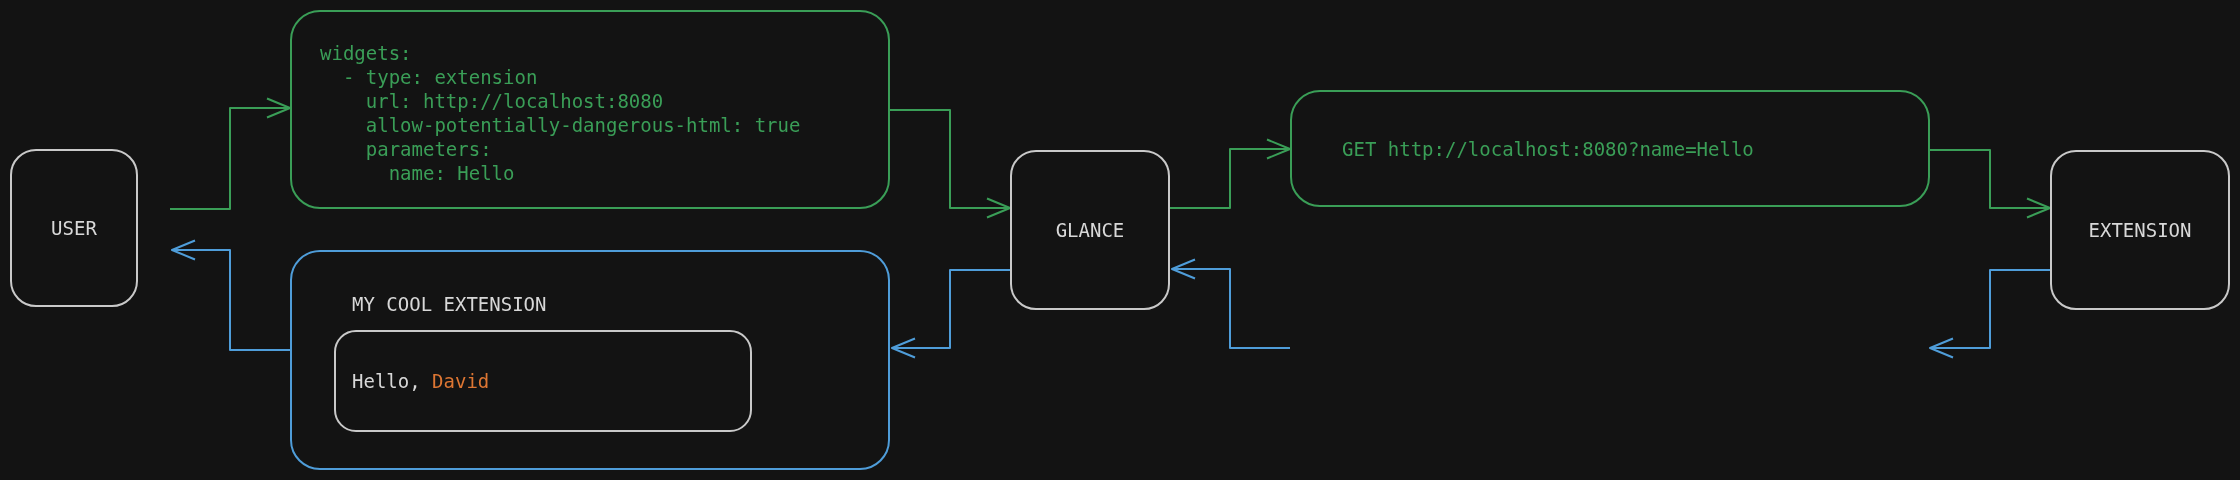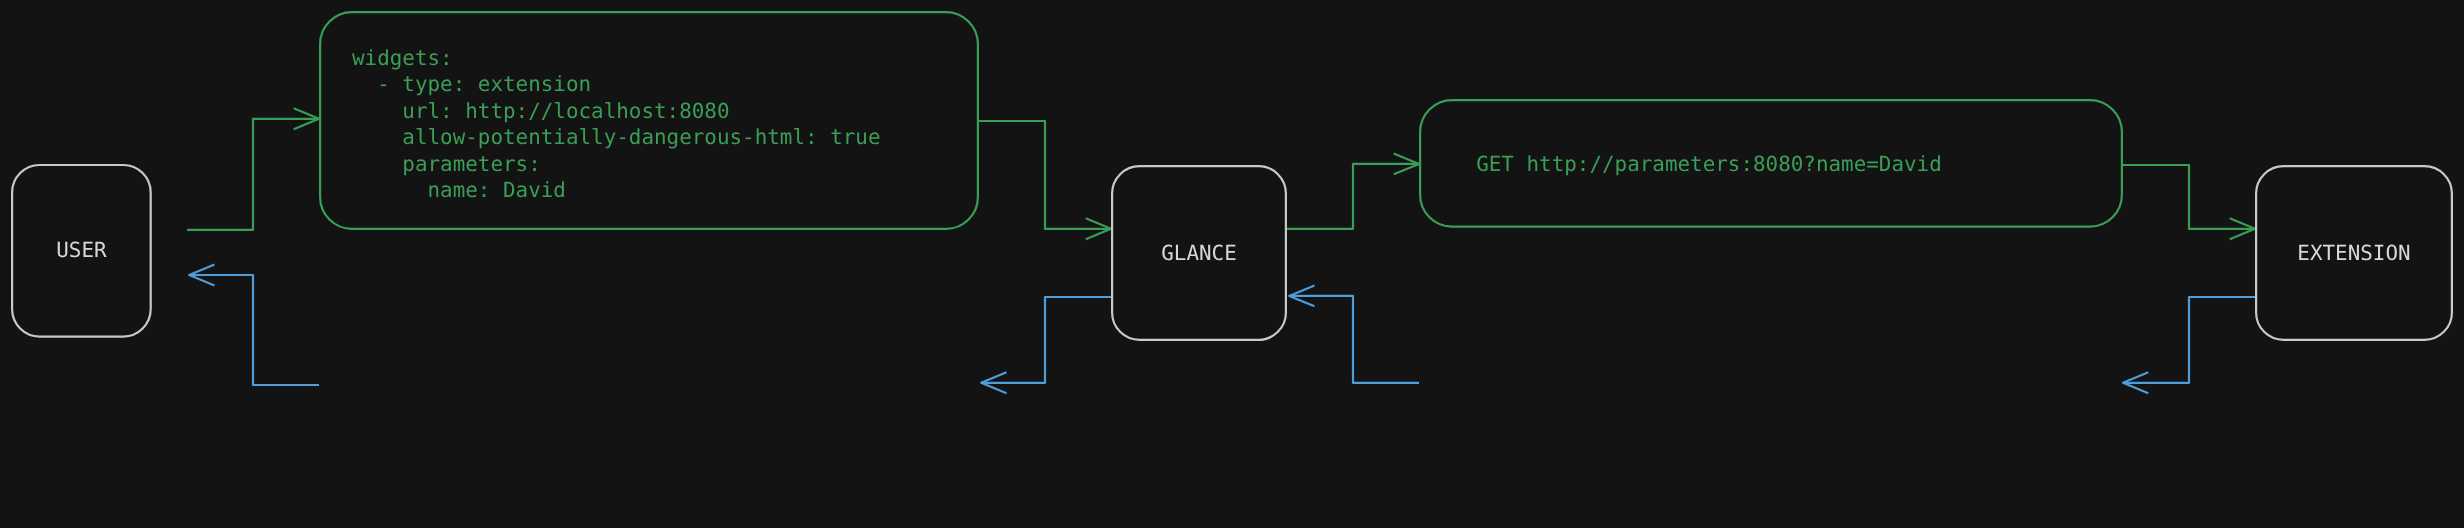--- a/index.html
+++ b/index.html
@@ -132,22 +132,28 @@
   <div class="node node-extension">
     <span>EXTENSION</span>
   </div>
 
   <div class="codebox box-config">
     <pre>widgets:
   - type: extension
     url: http://localhost:8080
     allow-potentially-dangerous-html: true
     parameters:
-      name: David</pre>
+      name: Hello</pre>
   </div>
 
   <div class="codebox box-request">
-    <pre>GET http://parameters:8080?name=David</pre>
+    <pre>GET http://localhost:8080?name=Hello</pre>
   </div>
 
 
+  <div class="codebox box-widget">
+    <div class="widget-title">MY COOL EXTENSION</div>
+    <div class="widget-inner">
+      <span>Hello, </span><span class="greeting-name">David</span>
+    </div>
+  </div>
 
 </div>
 
 </body></html>

